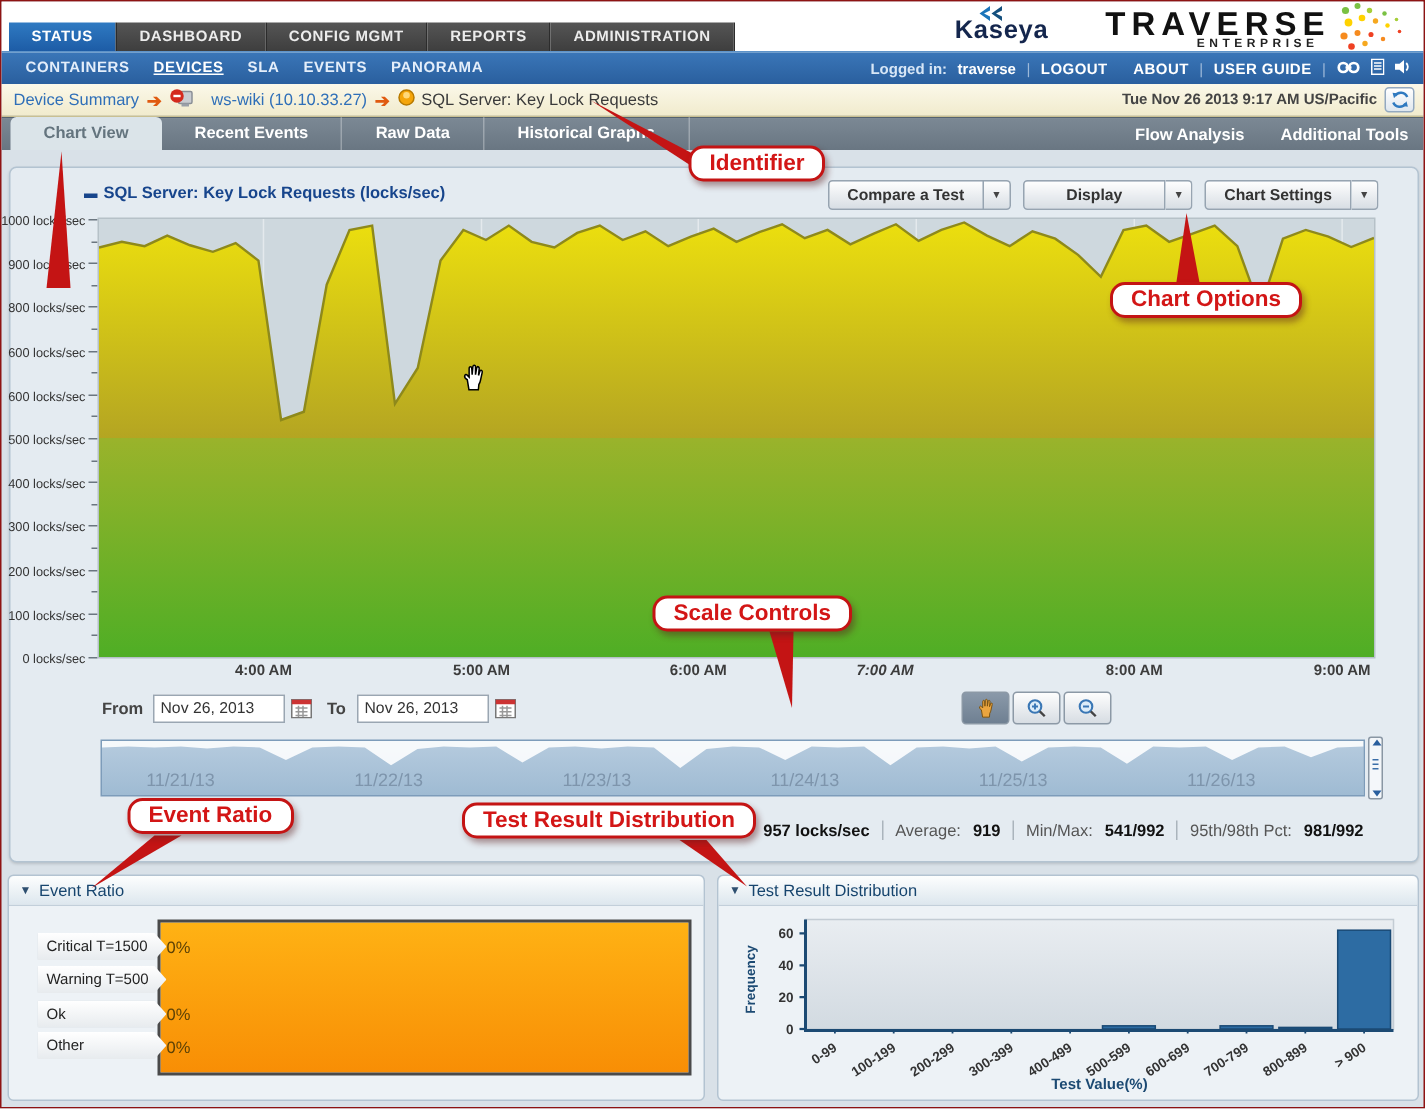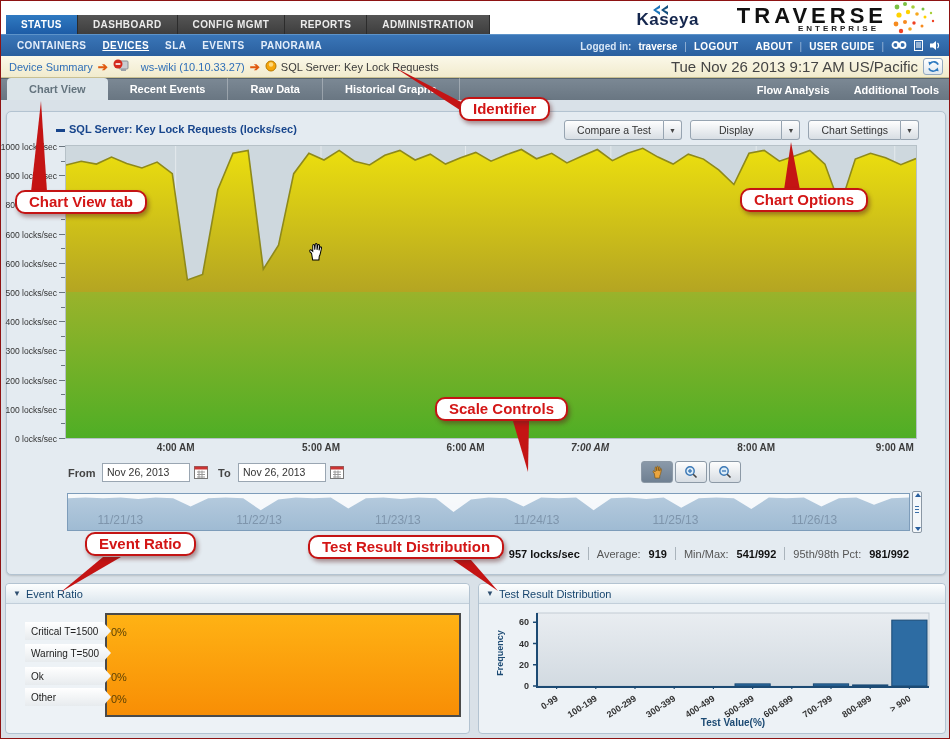--- a/index.html
+++ b/index.html
@@ -34,40 +34,40 @@
   .subnav-right .sp { color:#9db9d9; font-weight:normal; }
   .subnav-right .lnk { color:#fff; cursor:pointer; letter-spacing:.3px; }
   
   .crumb { position:absolute; left:0; top:55px; width:100%; height:22px;
     background:linear-gradient(#fbf8e9,#f1ebcd); border-bottom:1px solid #c9c092;
     display:flex; align-items:center; font-size:11px; color:#333; }
   .crumb .link { color:#2f6fb8; margin-left:8px; cursor:pointer; }
   .crumb .arr { color:#e05a10; font-weight:bold; margin:0 5px; font-size:12px; }
   .crumb .txt { color:#3a3a3a; }
   .crumb-right { position:absolute; right:6px; top:2px; display:flex; align-items:center; gap:5px; }
-  .crumb-right .ts { font-size:15px; color:#444; }
+  .crumb-right .ts { font-size:10px; color:#444;font-weight:bold; }
   .refresh-btn { width:20px; height:17px; background:linear-gradient(#fff,#dfe7ee); border:1px solid #93a9c0;
     border-radius:3px; display:flex; align-items:center; justify-content:center; cursor:pointer; }
   
   .tabbar { position:absolute; left:0; top:77px; width:100%; height:22px;
     background:linear-gradient(#7b8894,#697682); border-top:1px solid #55626e; display:flex; align-items:flex-end; }
   .tb-tab { height:22px; padding:0 22px; display:flex; align-items:center; color:#fff;
     font-size:11px; font-weight:bold; border-right:1px solid rgba(255,255,255,.3); cursor:pointer; }
   .tb-tab.active { background:#dbe4e9; color:#64747e; border-radius:4px 4px 0 0; border-right:none; margin-left:6px; }
   .tabbar-right { position:absolute; right:10px; top:0; height:22px; display:flex; align-items:center; gap:24px; }
   .tabbar-right .lnk { color:#fff; font-size:11px; font-weight:bold; cursor:pointer; }
   
   .main-panel { position:absolute; left:5px; top:110px; width:940px; height:464px;
     background:#e4ebf1; border:1px solid #b3c3d1; border-radius:5px; box-shadow:0 1px 2px rgba(0,0,0,.15); }
   .chart-title { position:absolute; left:68px; top:122px; font-size:11px; font-weight:bold; color:#17458c; }
   .legend-dash { position:absolute; left:55px; top:128px; width:9px; height:3px; background:#17458c; }
   .chart-btns { position:absolute; right:30px; top:119px; display:flex; gap:8px; }
   .sbtn { display:flex; height:20px; cursor:pointer; }
   .sbtn .main { padding:0 12px; display:flex; align-items:center; background:linear-gradient(#fefefe,#d8dee4);
-    border:1px solid #97a4b1; border-radius:3px 0 0 3px; font-size:10.5px; color:#333; }
+    border:1px solid #97a4b1; border-radius:3px 0 0 3px; font-size:10.5px; color:#333;font-weight:bold; }
   .sbtn .caret { width:18px; display:flex; align-items:center; justify-content:center;
     background:linear-gradient(#fefefe,#d8dee4); border:1px solid #97a4b1; border-left:none; border-radius:0 3px 3px 0;
     font-size:7px; color:#444; }
   
   .plot { position:absolute; left:65px; top:145px; width:850px; height:292px; outline:1px solid #b6c1c8; background:#ced8de; }
   .yaxis { position:absolute; left:0px; top:145px; width:56px; height:292px; }
   .ylab { position:absolute; right:0; font-size:8.5px; color:#333; white-space:nowrap; }
   .ytick { position:absolute; background:#6b7680; height:1px; }
   .xaxis { position:absolute; left:65px; top:441px; width:850px; height:16px; }
   .xlab { position:absolute; width:70px; margin-left:-35px; text-align:center; font-size:10px; color:#3c3c3c; font-weight:bold; }
@@ -494,19 +494,18 @@
   <svg class="tails" width="950" height="739" viewBox="0 0 950 739">
     <polygon points="462,102 462,111 393,66" fill="#c41414"></polygon>
     <polygon points="30,191 46,191 40,100" fill="#c41414"></polygon>
     <polygon points="783,189 799,189 790,141" fill="#c41414"></polygon>
     <polygon points="512,420 528,420 527,471" fill="#c41414"></polygon>
     <polygon points="102,556 120,556 60,591" fill="#c41414"></polygon>
     <polygon points="452,559 470,559 497,590" fill="#c41414"></polygon>
   </svg>
 
   <div class="callout" style="left:458px; top:96px">Identifier</div>
-  <div class="callout" style="left:14px;  top:189px">Chart View tab</div>
   <div class="callout" style="left:739px; top:187px">Chart Options</div>
   <div class="callout" style="left:434px; top:396px">Scale Controls</div>
   <div class="callout" style="left:84px;  top:531px">Event Ratio</div>
   <div class="callout" style="left:307px; top:534px">Test Result Distribution</div>
 
 </div>
 
 </body></html>

